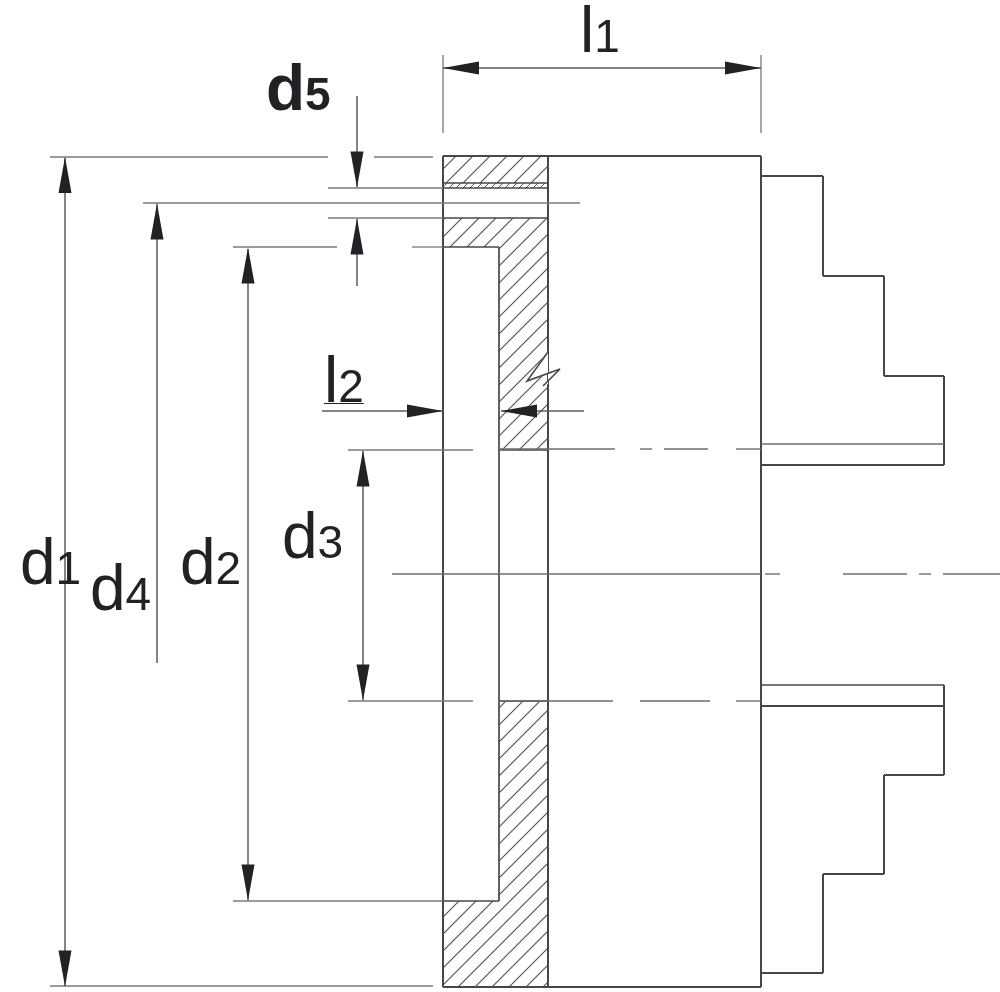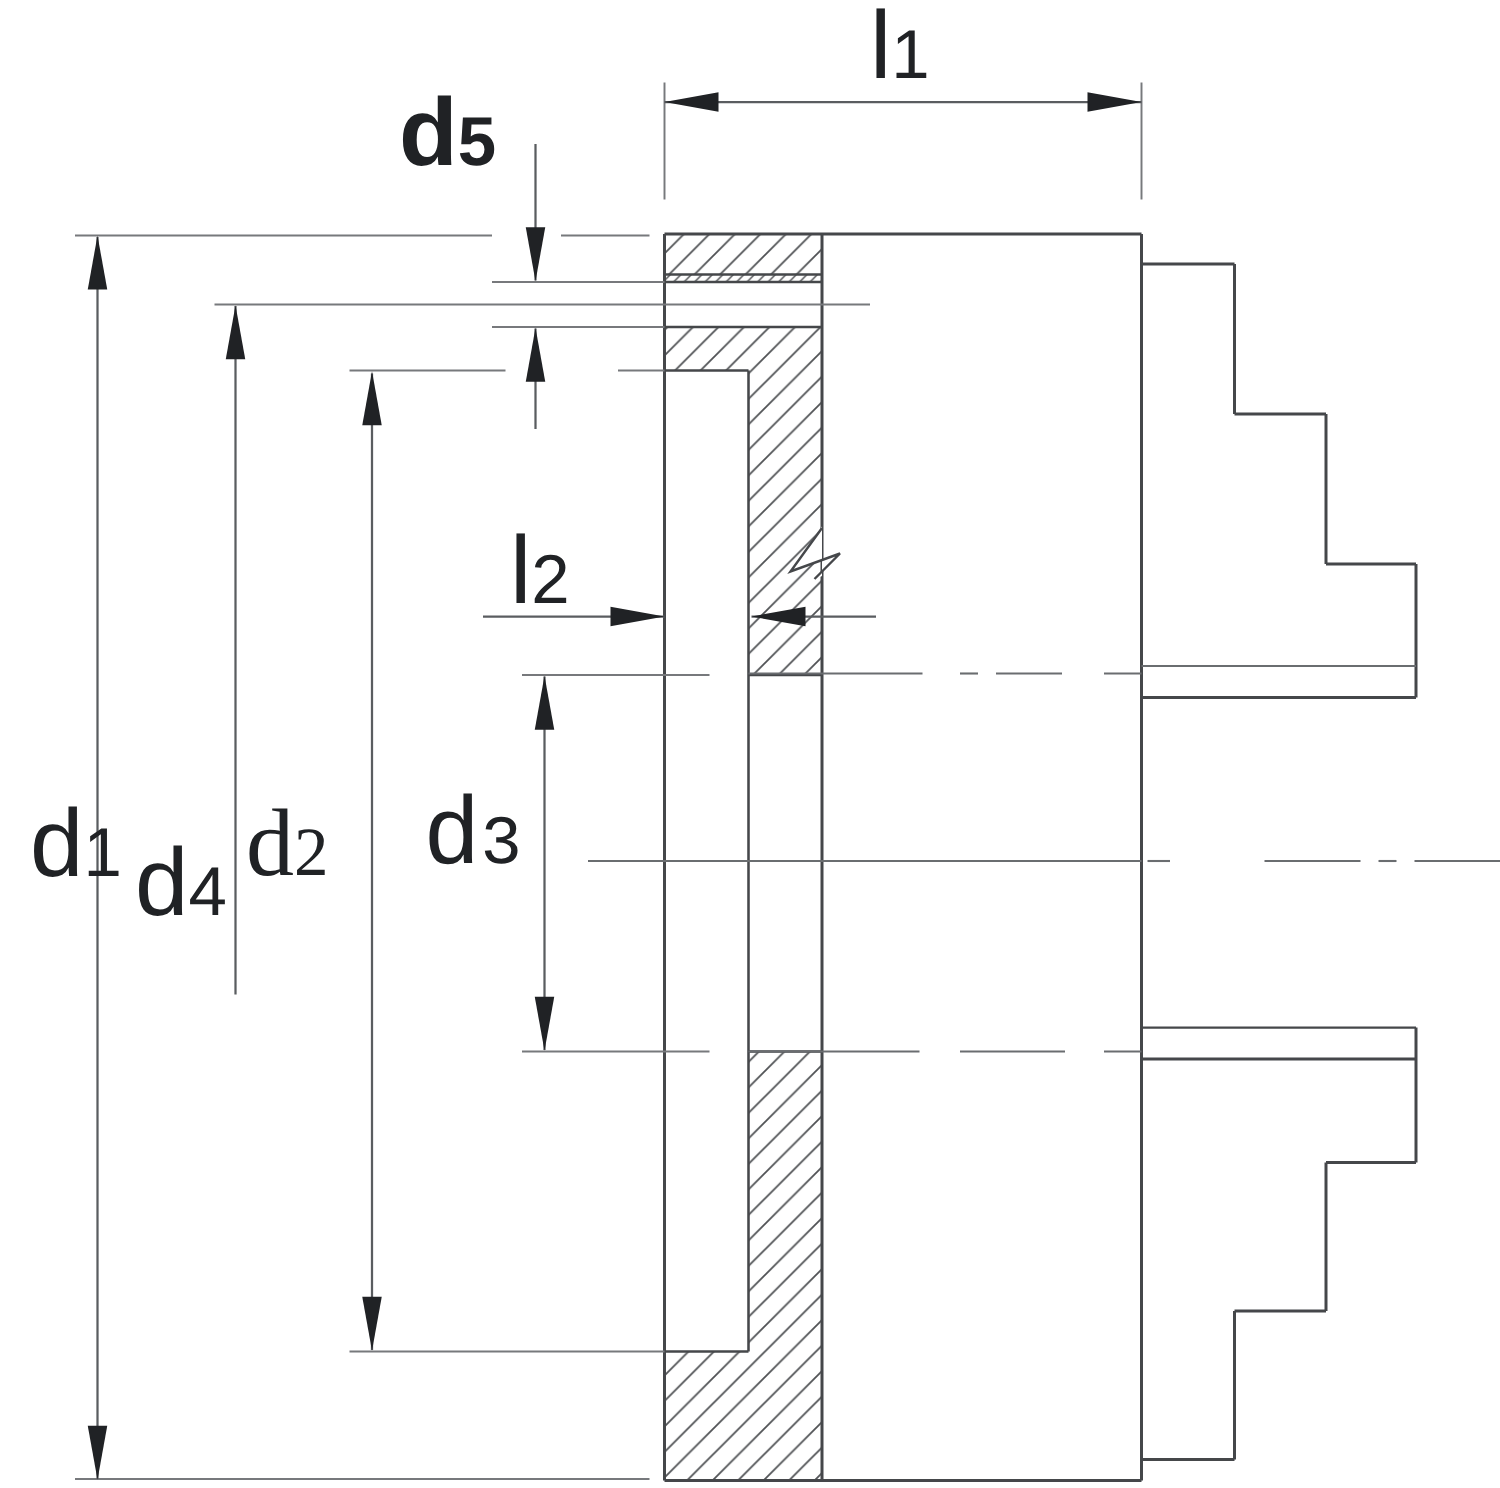--- a/index.html
+++ b/index.html
@@ -163,33 +163,33 @@
   </svg>
 
   <div class="dim-label" style="left:580px; top:-2px;">
     <span class="base">l</span><span class="sub">1</span>
   </div>
 
   <div class="dim-label" style="left:266px; top:56px;font-weight:bold;">
     <span class="base">d</span><span class="sub">5</span>
   </div>
 
-  <div class="dim-label" style="left:340px; top:348px;">
+  <div class="dim-label" style="left:324px; top:348px;text-decoration:underline;">
     <span class="base">l</span><span class="sub">2</span>
   </div>
 
   <div class="dim-label" style="left:20px; top:530px;">
     <span class="base">d</span><span class="sub">1</span>
   </div>
 
   <div class="dim-label" style="left:90px; top:556px;">
     <span class="base">d</span><span class="sub">4</span>
   </div>
 
-  <div class="dim-label" style="left:164px; top:530px;font-family:Liberation Serif, serif;">
+  <div class="dim-label" style="left:180px; top:530px;">
     <span class="base">d</span><span class="sub">2</span>
   </div>
 
-  <div class="dim-label" style="left:282px; top:527px;font-family:Liberation Mono, monospace;">
+  <div class="dim-label" style="left:282px; top:504px;">
     <span class="base">d</span><span class="sub">3</span>
   </div>
 
 </div>
 
 </body></html>

